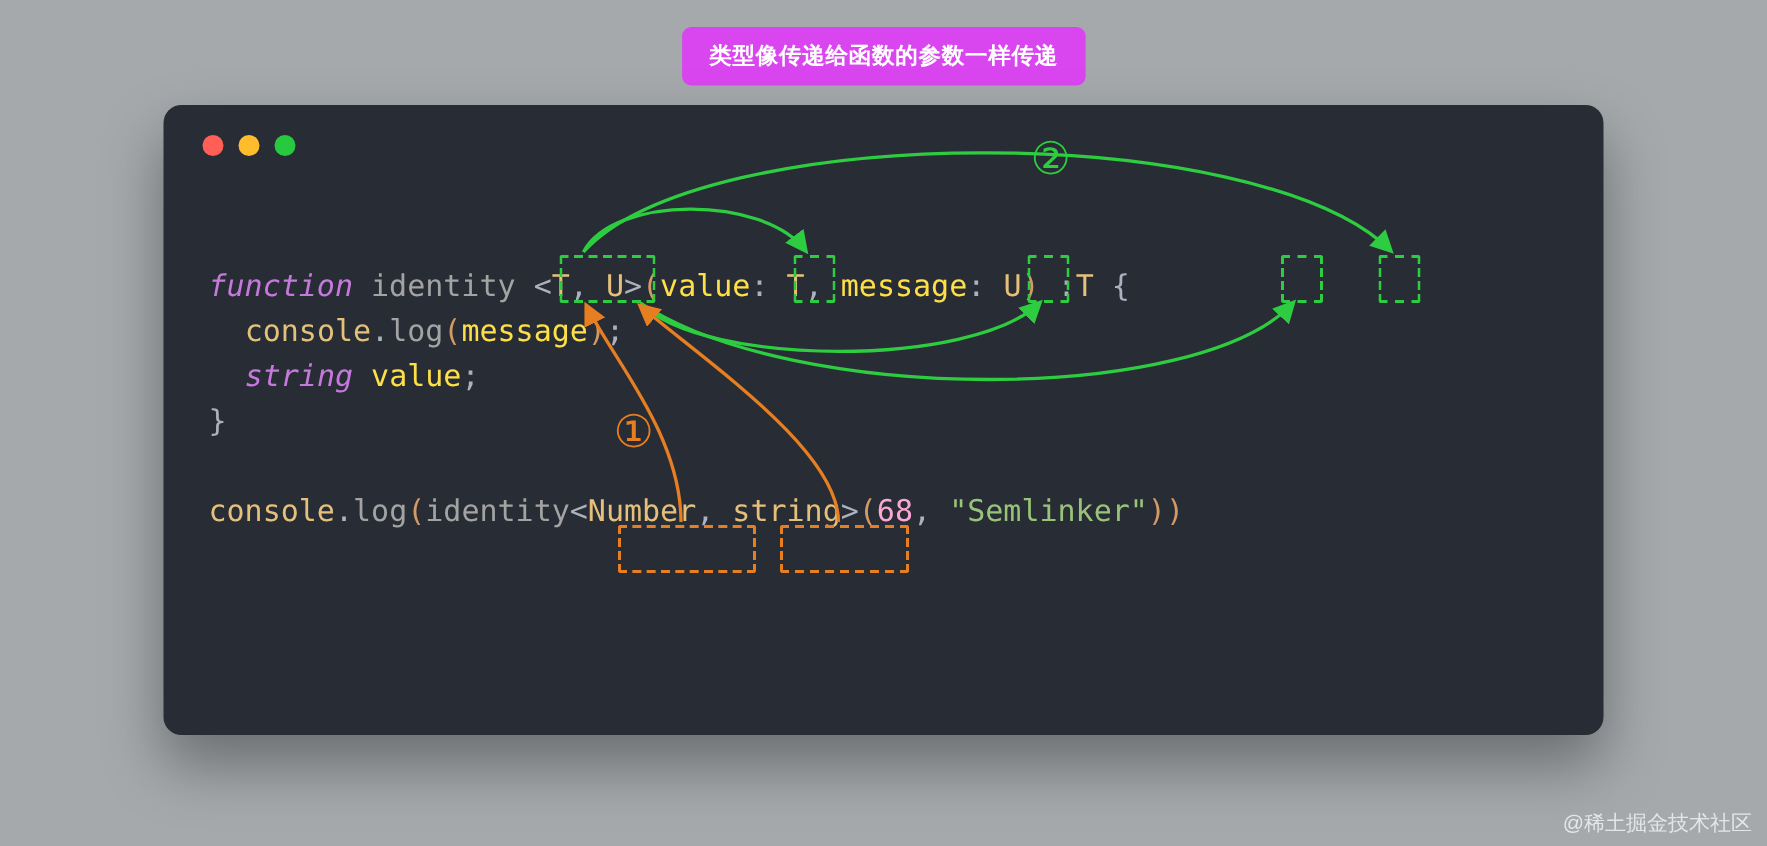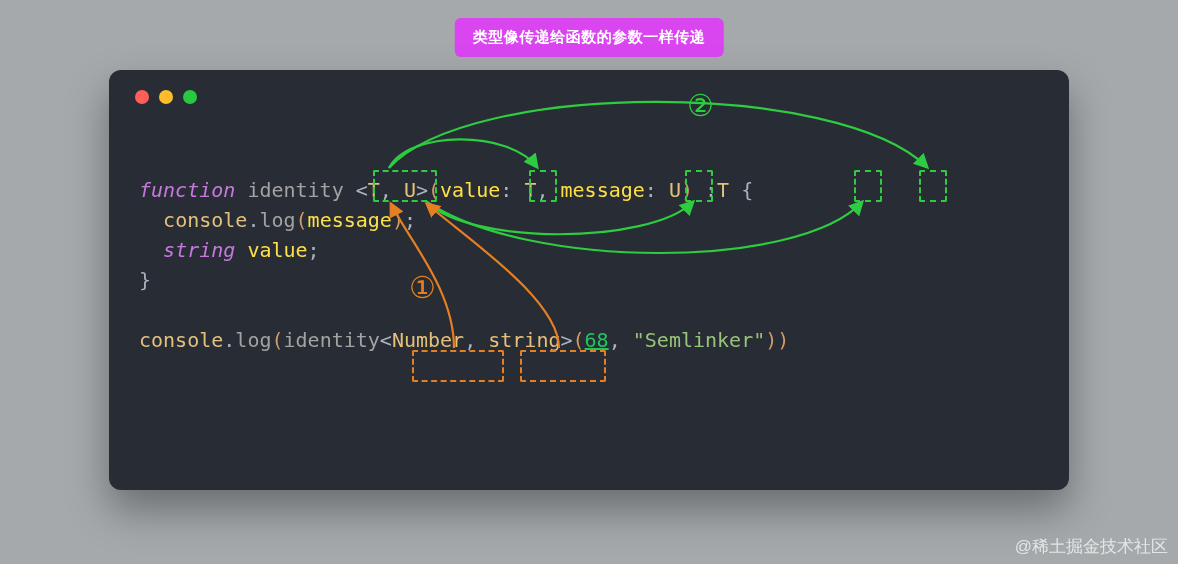--- a/index.html
+++ b/index.html
@@ -57,21 +57,21 @@
     font-family: "Menlo", "Consolas", "Monaco", monospace;
   }
   .tok-kw     { color: #c679dd; font-style: italic; }
   .tok-fn     { color: #a3a3a3; }
   .tok-angle  { color: #abb2bf; }
   .tok-type   { color: #e5c07b; }
   .tok-paren  { color: #d19a66; }
   .tok-name   { color: #fde047; margin-top: 24px; }
   .tok-punct  { color: #abb2bf; }
   .tok-obj    { color: #e5c07b; text-align: right; }
-  .tok-num    { color: #22c55e; text-decoration: underline; }
+  .tok-num    { color: #f9a8d4; }
   .tok-str    { color: #98c379; }
   .tok-plain  { color: #abb2bf; }
 
   
   .dash {
     position: absolute;
     border-style: dashed;
     border-width: 2px;
     border-radius: 2px;
   }
@@ -96,21 +96,21 @@
     height: 420px;
     pointer-events: none;
   }
 
   .watermark {
     position: absolute;
     right: 10px;
     bottom: 6px;
     color: rgba(255,255,255,0.7);
     font-family: -apple-system, BlinkMacSystemFont, "PingFang SC", "Microsoft YaHei", sans-serif;
-    font-size: 17px;
+    font-size: 14px;
   }
 </style>
 </head>
 <body>
 
 <div class="badge">类型像传递给函数的参数一样传递</div>
 
 <div class="window">
 
   <div class="dot red"></div>

